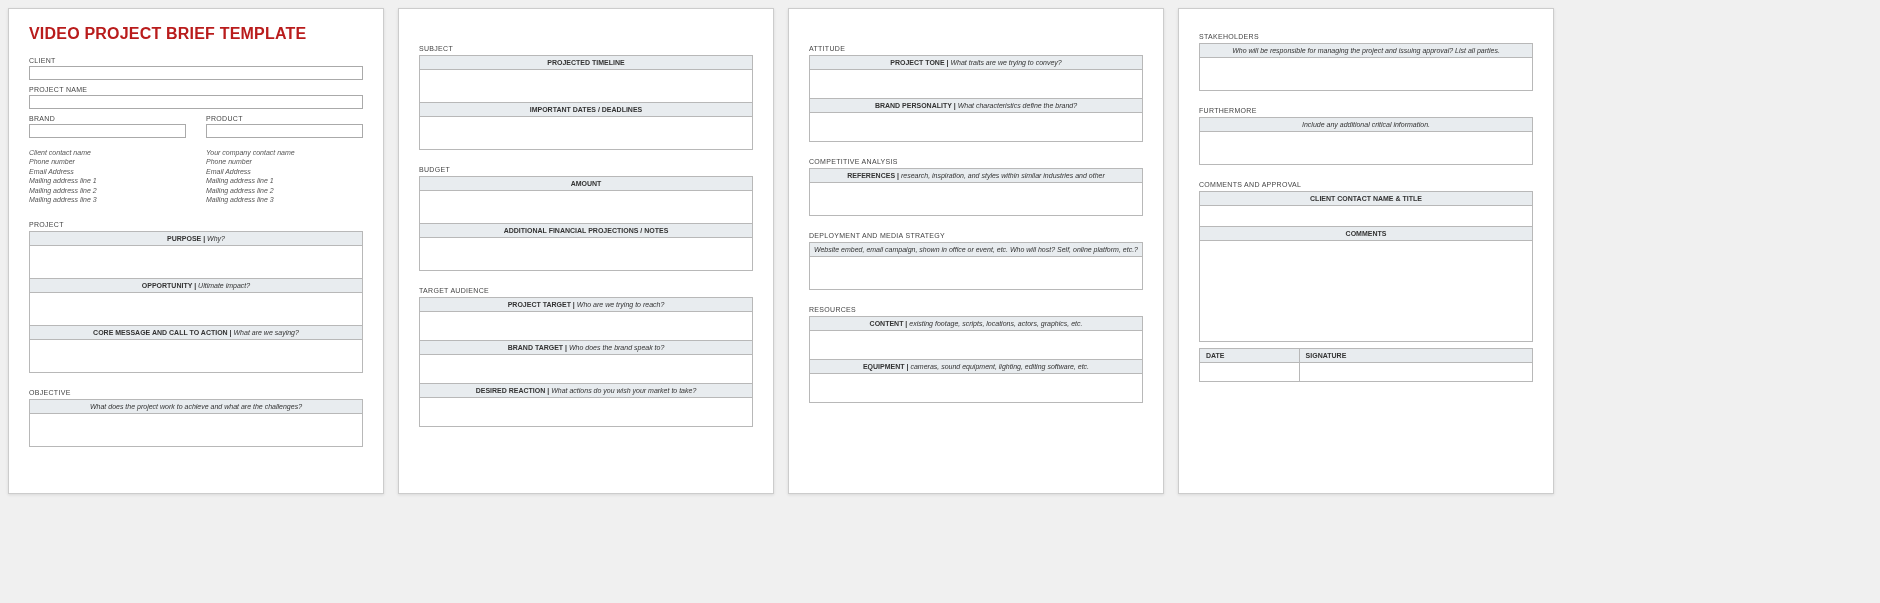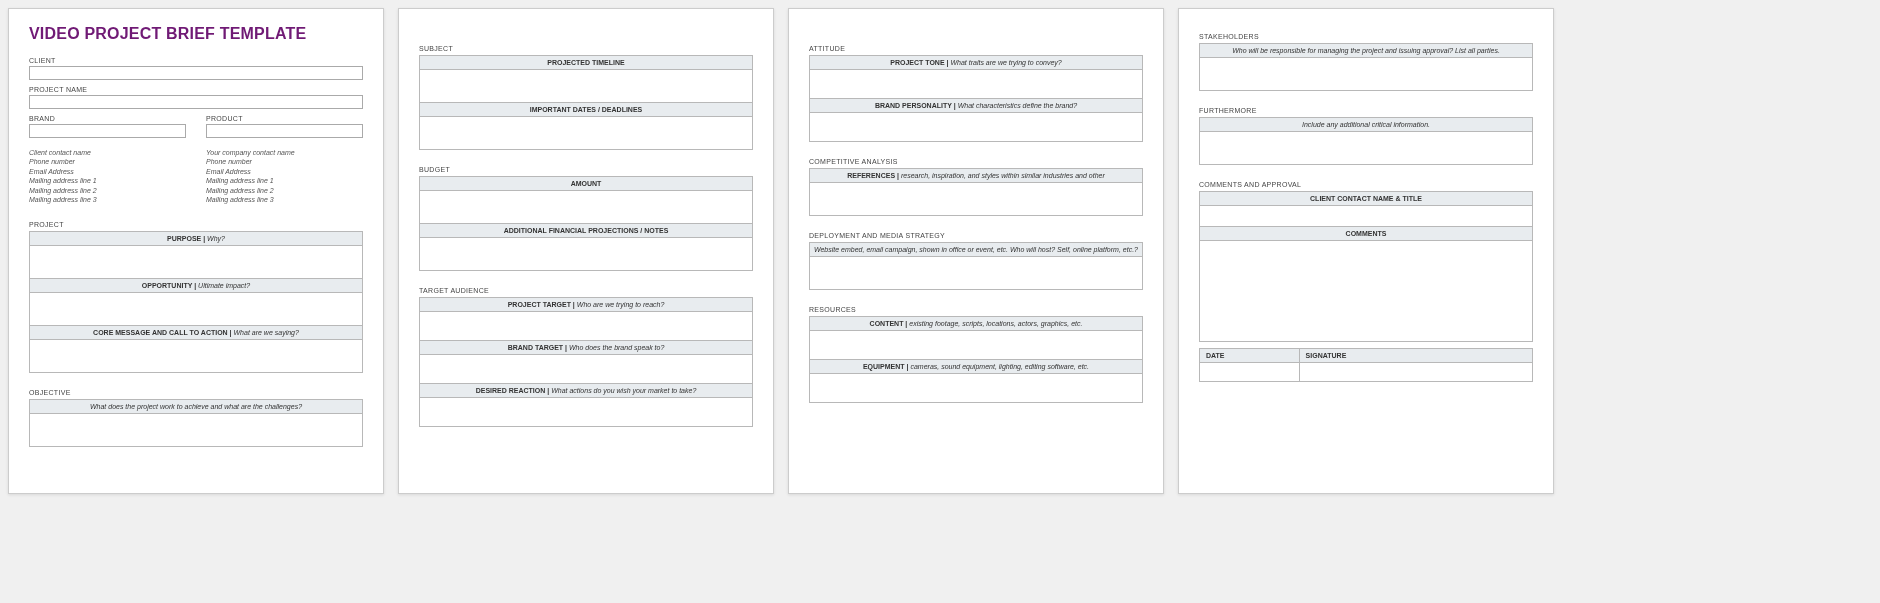--- a/index.html
+++ b/index.html
@@ -20,21 +20,21 @@
     height: 486px;
     border: 1px solid #ccc;
     box-shadow: 0 1px 3px rgba(0,0,0,0.1);
     padding: 16px 20px;
     position: relative;
   }
   h1.doc-title {
     font-size: 16px;
     font-weight: 600;
     letter-spacing: 0.2px;
-    color: #701a75;
+    color: #b91c1c;
     margin-bottom: 14px;
   }
   .field-label {
     font-size: 7px;
     letter-spacing: 0.3px;
     color: #444;
     margin-bottom: 2px;
     margin-top: 6px;
   }
   .field-input {

